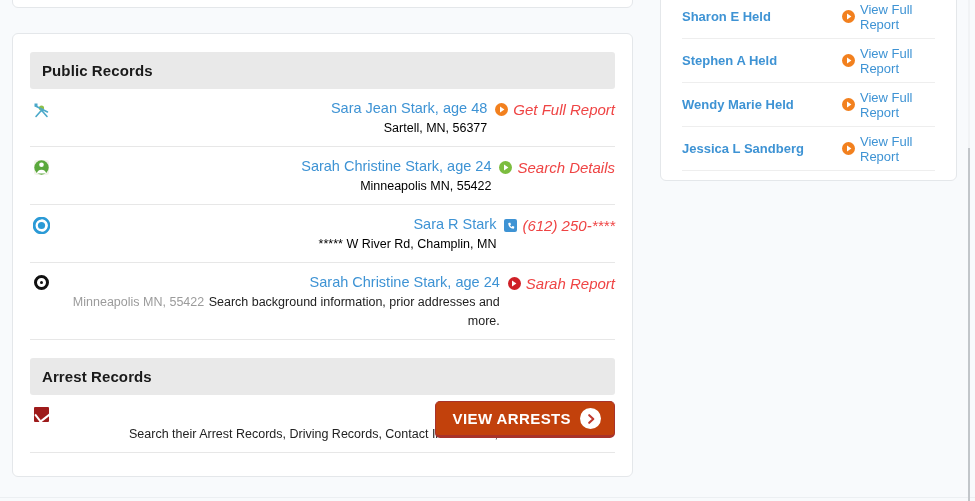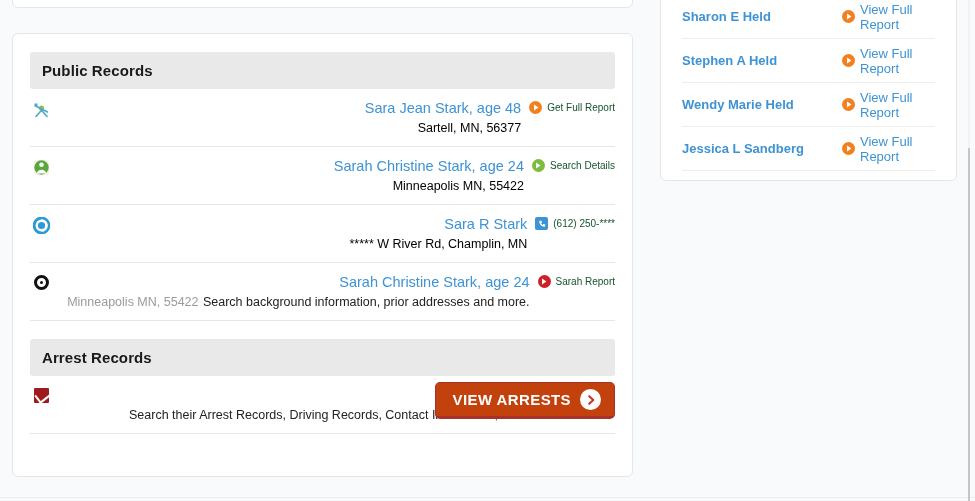--- a/index.html
+++ b/index.html
@@ -99,22 +99,23 @@
 
   .row-action {
     display: flex;
     align-items: center;
     gap: 5px;
     white-space: nowrap;
     padding-top: 2px;
     cursor: pointer;
   }
   .action-text {
-    font-size: 10px;
-    color: #14532d;
+    font-size: 15px;
+    color: #ef4444;
+    font-style: italic;
   }
 
   
   .ico-circle {
     width: 13px; height: 13px;
     border-radius: 50%;
     display: inline-flex;
     align-items: center;
     justify-content: center;
     flex: 0 0 13px;

